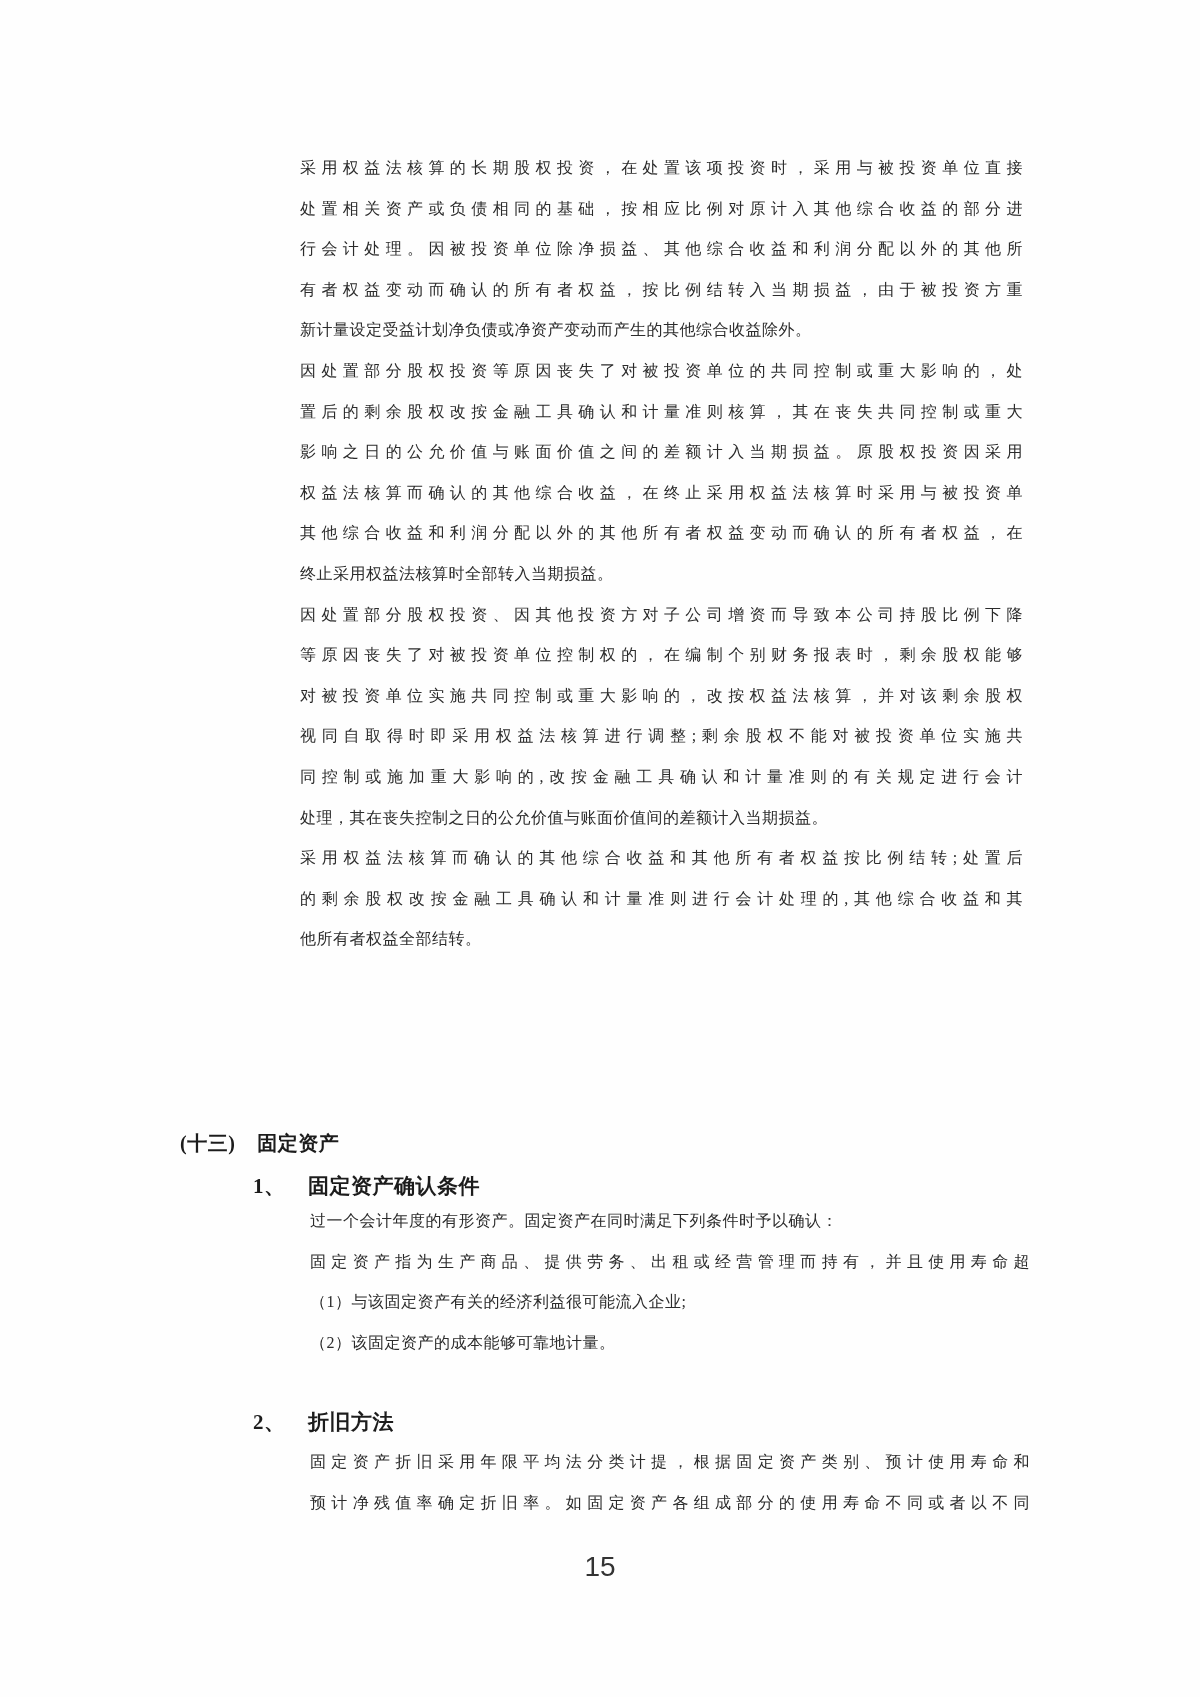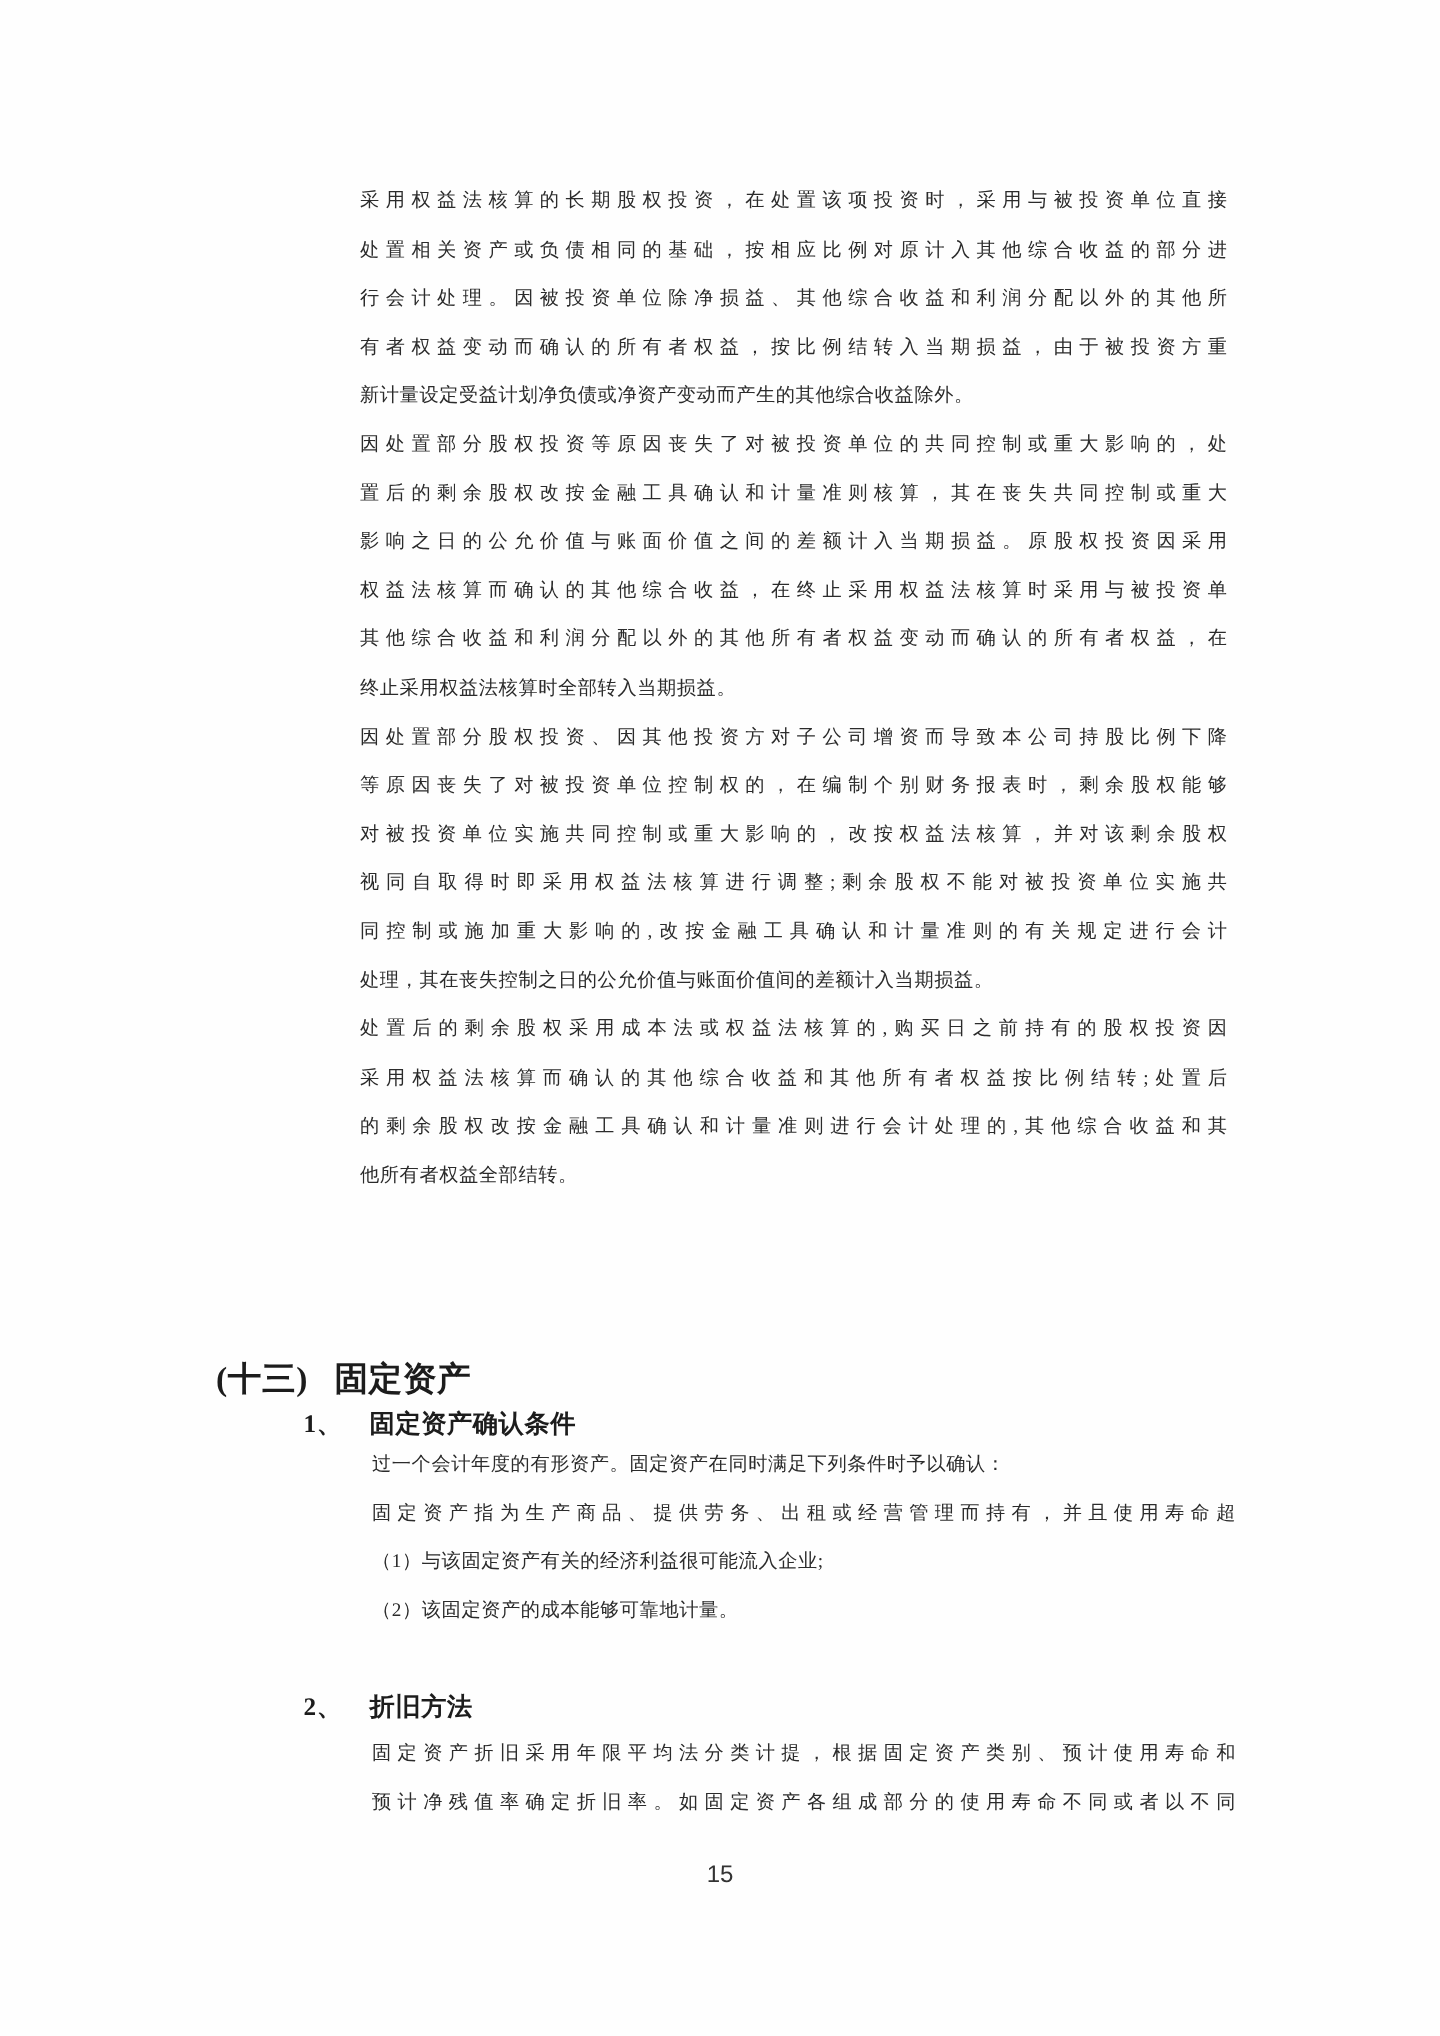--- a/index.html
+++ b/index.html
@@ -28,21 +28,21 @@
     text-justify: inter-character;
   }
   #main-paragraphs { top: 148px; left: 300px; width: 723px; }
   #sub1-body      { top: 1201px; left: 310px; width: 720px; }
   #sub2-body      { top: 1442px; left: 310px; width: 720px; }
 
   .section-heading {
     position: absolute;
     top: 1130px;
     left: 180px;
-    font-size: 28px;
+    font-size: 20px;
     font-weight: bold;
     color: #1c1c1c;
     letter-spacing: 0.5px;
   }
   .section-heading .sec-title { margin-left: 22px; }
 
   .sub-heading {
     position: absolute;
     font-size: 21px;
     font-weight: bold;
@@ -54,21 +54,21 @@
   #sub1-heading { top: 1172px; left: 253px; width: 500px; height: 26px; }
   #sub2-heading { top: 1408px; left: 253px; width: 500px; height: 26px; }
 
   .page-number {
     position: absolute;
     top: 1551px;
     left: 0;
     width: 100%;
     text-align: center;
     font-family: "Liberation Sans", "DejaVu Sans", sans-serif;
-    font-size: 20px;
+    font-size: 28px;
     color: #333;
   }
 </style>
 </head>
 <body>
 
 <div class="page">
 
   <div class="text-block" id="main-paragraphs">
       <div class="line fill">采用权益法核算的长期股权投资，在处置该项投资时，采用与被投资单位直接</div>
@@ -81,21 +81,20 @@
       <div class="line fill">影响之日的公允价值与账面价值之间的差额计入当期损益。原股权投资因采用</div>
       <div class="line fill">权益法核算而确认的其他综合收益，在终止采用权益法核算时采用与被投资单</div>
       <div class="line fill">其他综合收益和利润分配以外的其他所有者权益变动而确认的所有者权益，在</div>
       <div class="line">终止采用权益法核算时全部转入当期损益。</div>
       <div class="line fill">因处置部分股权投资、因其他投资方对子公司增资而导致本公司持股比例下降</div>
       <div class="line fill">等原因丧失了对被投资单位控制权的，在编制个别财务报表时，剩余股权能够</div>
       <div class="line fill">对被投资单位实施共同控制或重大影响的，改按权益法核算，并对该剩余股权</div>
       <div class="line fill">视同自取得时即采用权益法核算进行调整;剩余股权不能对被投资单位实施共</div>
       <div class="line fill">同控制或施加重大影响的,改按金融工具确认和计量准则的有关规定进行会计</div>
       <div class="line">处理，其在丧失控制之日的公允价值与账面价值间的差额计入当期损益。</div>
-      <div class="line fill">处置后的剩余股权采用成本法或权益法核算的,购买日之前持有的股权投资因</div>
       <div class="line fill">采用权益法核算而确认的其他综合收益和其他所有者权益按比例结转;处置后</div>
       <div class="line fill">的剩余股权改按金融工具确认和计量准则进行会计处理的,其他综合收益和其</div>
       <div class="line">他所有者权益全部结转。</div>
     </div>
 
   <div class="section-heading">
     <span class="sec-label">(十三)</span><span class="sec-title">固定资产</span>
   </div>
 
   <div class="sub-heading" id="sub1-heading">

